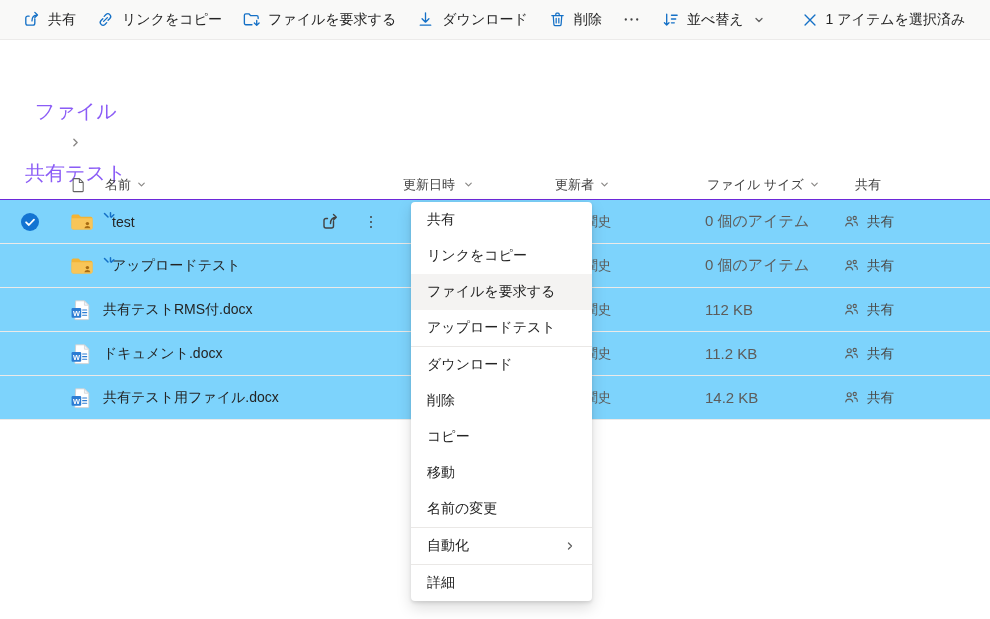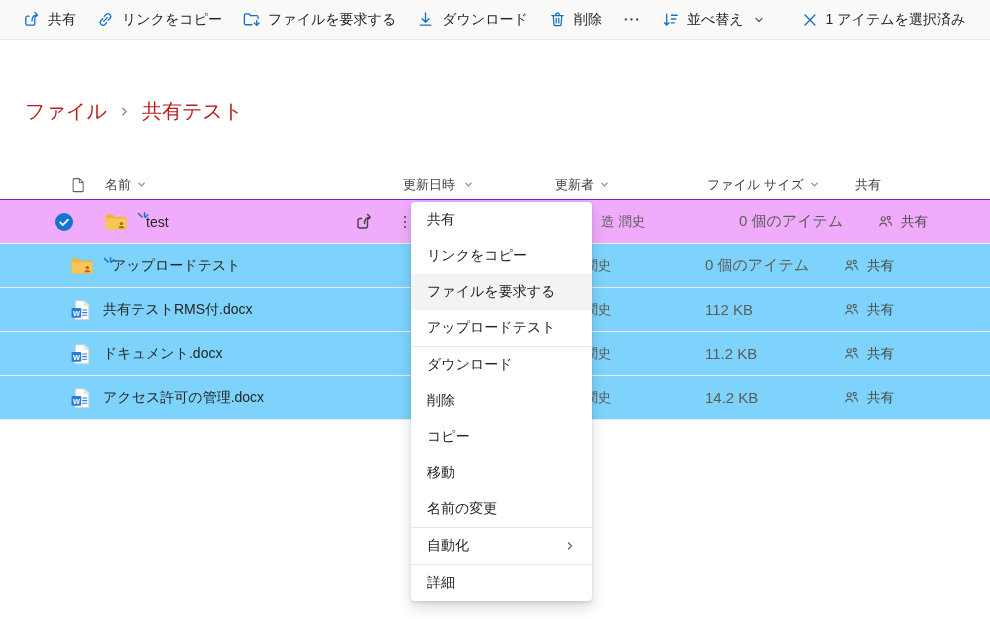--- a/index.html
+++ b/index.html
@@ -28,21 +28,21 @@
     cursor: default; white-space: nowrap;
   }
   .tb-item .glyph { display: inline-flex; }
   .tb-right { margin-left: auto; display: flex; align-items: center; }
   .chev { display: inline-flex; margin-left: 2px; }
 
   
   .breadcrumb {
     position: absolute; top: 98px; left: 25px;
     display: flex; align-items: center; gap: 11px;
-    font-size: 20px; color: #b91c1c;
+    font-size: 20px; color: #8b5cf6; flex-direction: column;
   }
 
   
   .grid-cols {
     display: grid;
     grid-template-columns: 70px 33px 212px 71px 164px 145px 140px auto;
     align-items: center;
   }
   .thead {
     position: absolute; top: 170px; left: 0; right: 0; height: 30px;
@@ -52,21 +52,21 @@
   .th { display: flex; align-items: center; gap: 5px; white-space: nowrap; }
   .th.h-name { padding-left: 2px; }
   .th.h-date { padding-left: 17px; gap: 8px; }
   .th.h-updater { padding-left: 5px; }
   .th.h-size { padding-left: 12px; }
   .th.h-share { padding-left: 20px; }
   .h-icon { padding-left: 0; }
 
   .tbody { position: absolute; top: 200px; left: 0; right: 0; }
   .row { height: 44px; border-bottom: 1px solid #eceae8; background: #7dd3fc; }
-  .row.selected { background: #f0abfc; padding-left: 34px; }
+  .row.selected { background: #7dd3fc; }
   .cell-check { display: flex; justify-content: center; padding-right: 10px; }
   .cell-icon { display: flex; }
   .cell-name { display: flex; align-items: flex-end; font-size: 14px; color: #242424; white-space: nowrap; }
   .newbadge { display: inline-flex; transform: translate(0px,-9px); margin-right: -3px; }
   .cell-actions { display: flex; align-items: center; gap: 22px; padding-left: 5px; color: #424242; visibility: hidden; }
   .row.selected .cell-actions { visibility: visible; }
   .cell-date { }
   .cell-updater { font-size: 13.5px; color: #5d5c5a; padding-left: 17px; white-space: nowrap; }
   .cell-size { font-size: 15px; color: #5d5c5a; padding-left: 10px; white-space: nowrap; }
   .cell-share { display: flex; align-items: center; gap: 7px; font-size: 13.5px; color: #4a4947; padding-left: 8px; white-space: nowrap; }
@@ -485,21 +485,21 @@
           <path d="M6.5 1.5 h10 l5 5 V22 a1 1 0 0 1-1 1 h-14 a1 1 0 0 1-1-1 z" fill="#ffffff" stroke="#cfcfcf" stroke-width="1"></path>
           <path d="M16.5 1.8 l4.8 4.8 h-4.8 z" fill="#eef4fb" stroke="#cfcfcf" stroke-width="0.8"></path>
           <path d="M14.5 12 h4.5 M14.5 15 h4.5 M14.5 18 h4.5" stroke="#2b7cd3" stroke-width="1.4" stroke-linecap="round"></path>
           <rect x="1.8" y="9.8" width="11" height="11" rx="1.2" fill="#2b7cd3"></rect>
           <text x="7.3" y="18.3" text-anchor="middle" font-size="8.5" font-weight="bold" fill="#ffffff" font-family="Liberation Sans, sans-serif">W</text>
         </svg>
       </span>
     </div>
     <div class="cell-name">
 
-      <span class="fname">アクセス許可の管理.docx</span>
+      <span class="fname">共有テスト用ファイル.docx</span>
     </div>
     <div class="cell-actions">
       <span>
           <svg width="20" height="20" viewBox="0 0 20 20" stroke="#424242">
             <use href="#i-share"></use>
           </svg>
         </span>
       <span>
           <svg width="18" height="18" viewBox="0 0 20 20" fill="#424242">
             <use href="#i-ellipsis-v"></use>

